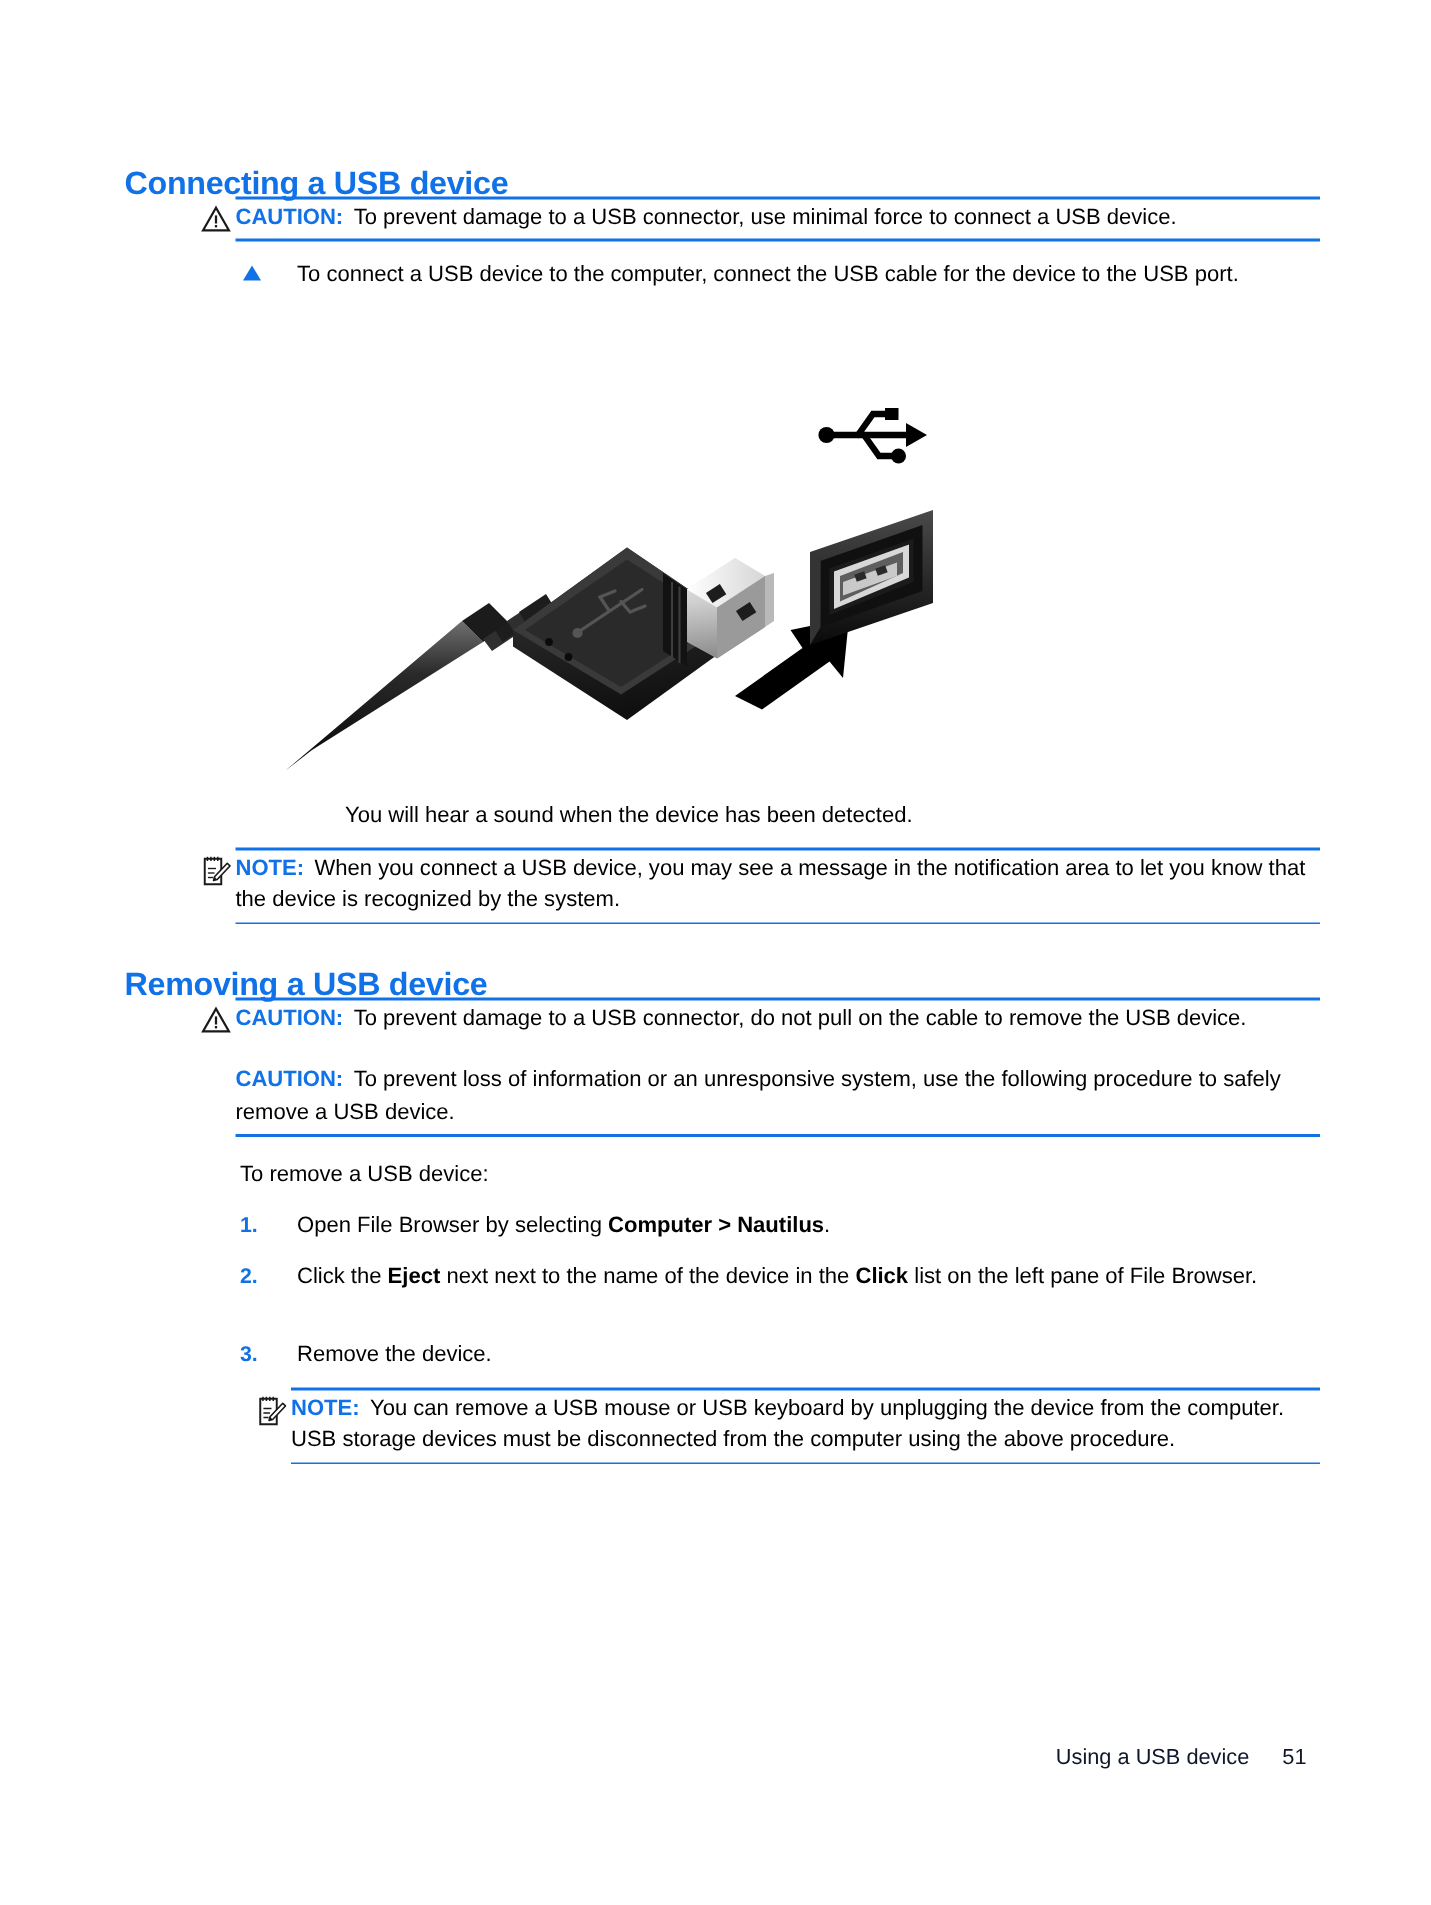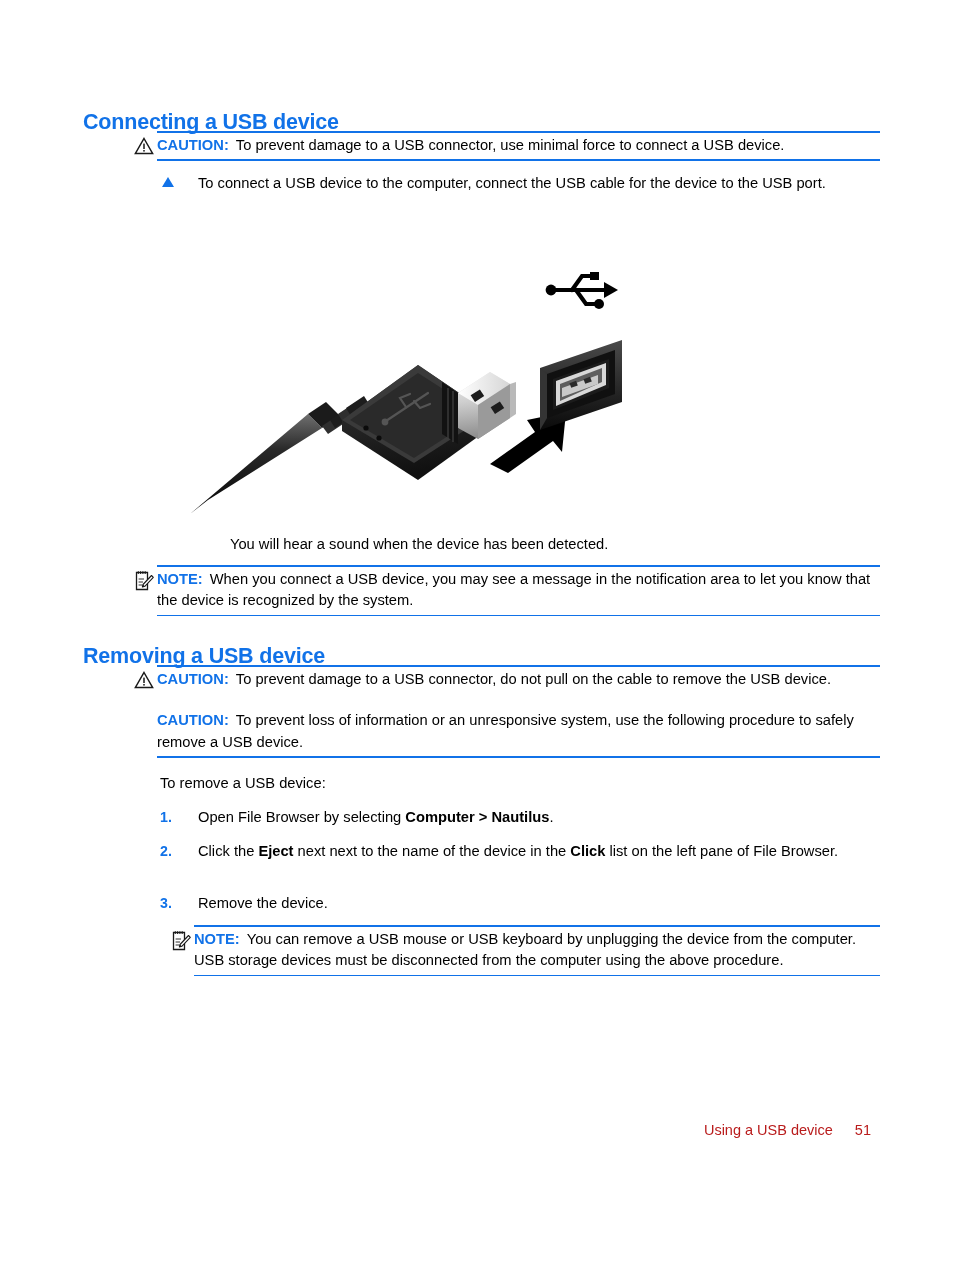--- a/index.html
+++ b/index.html
@@ -140,24 +140,24 @@
     left: 190px;
     top: 232px;
     width: 440px;
     height: 285px;
   }
   #usb-illustration svg { display: block; }
 
   
   .footer {
     position: absolute;
-    top: 1122px;
+    top: 1164px;
     right: 83px;
     font-size: 14.5px;
-    color: #b91c1c;
+    color: #0f172a;
     white-space: nowrap;
   }
   .footer .footer-page {
     margin-left: 22px;
     font-size: 14.5px;
   }
 </style>
 </head>
 <body>
 

